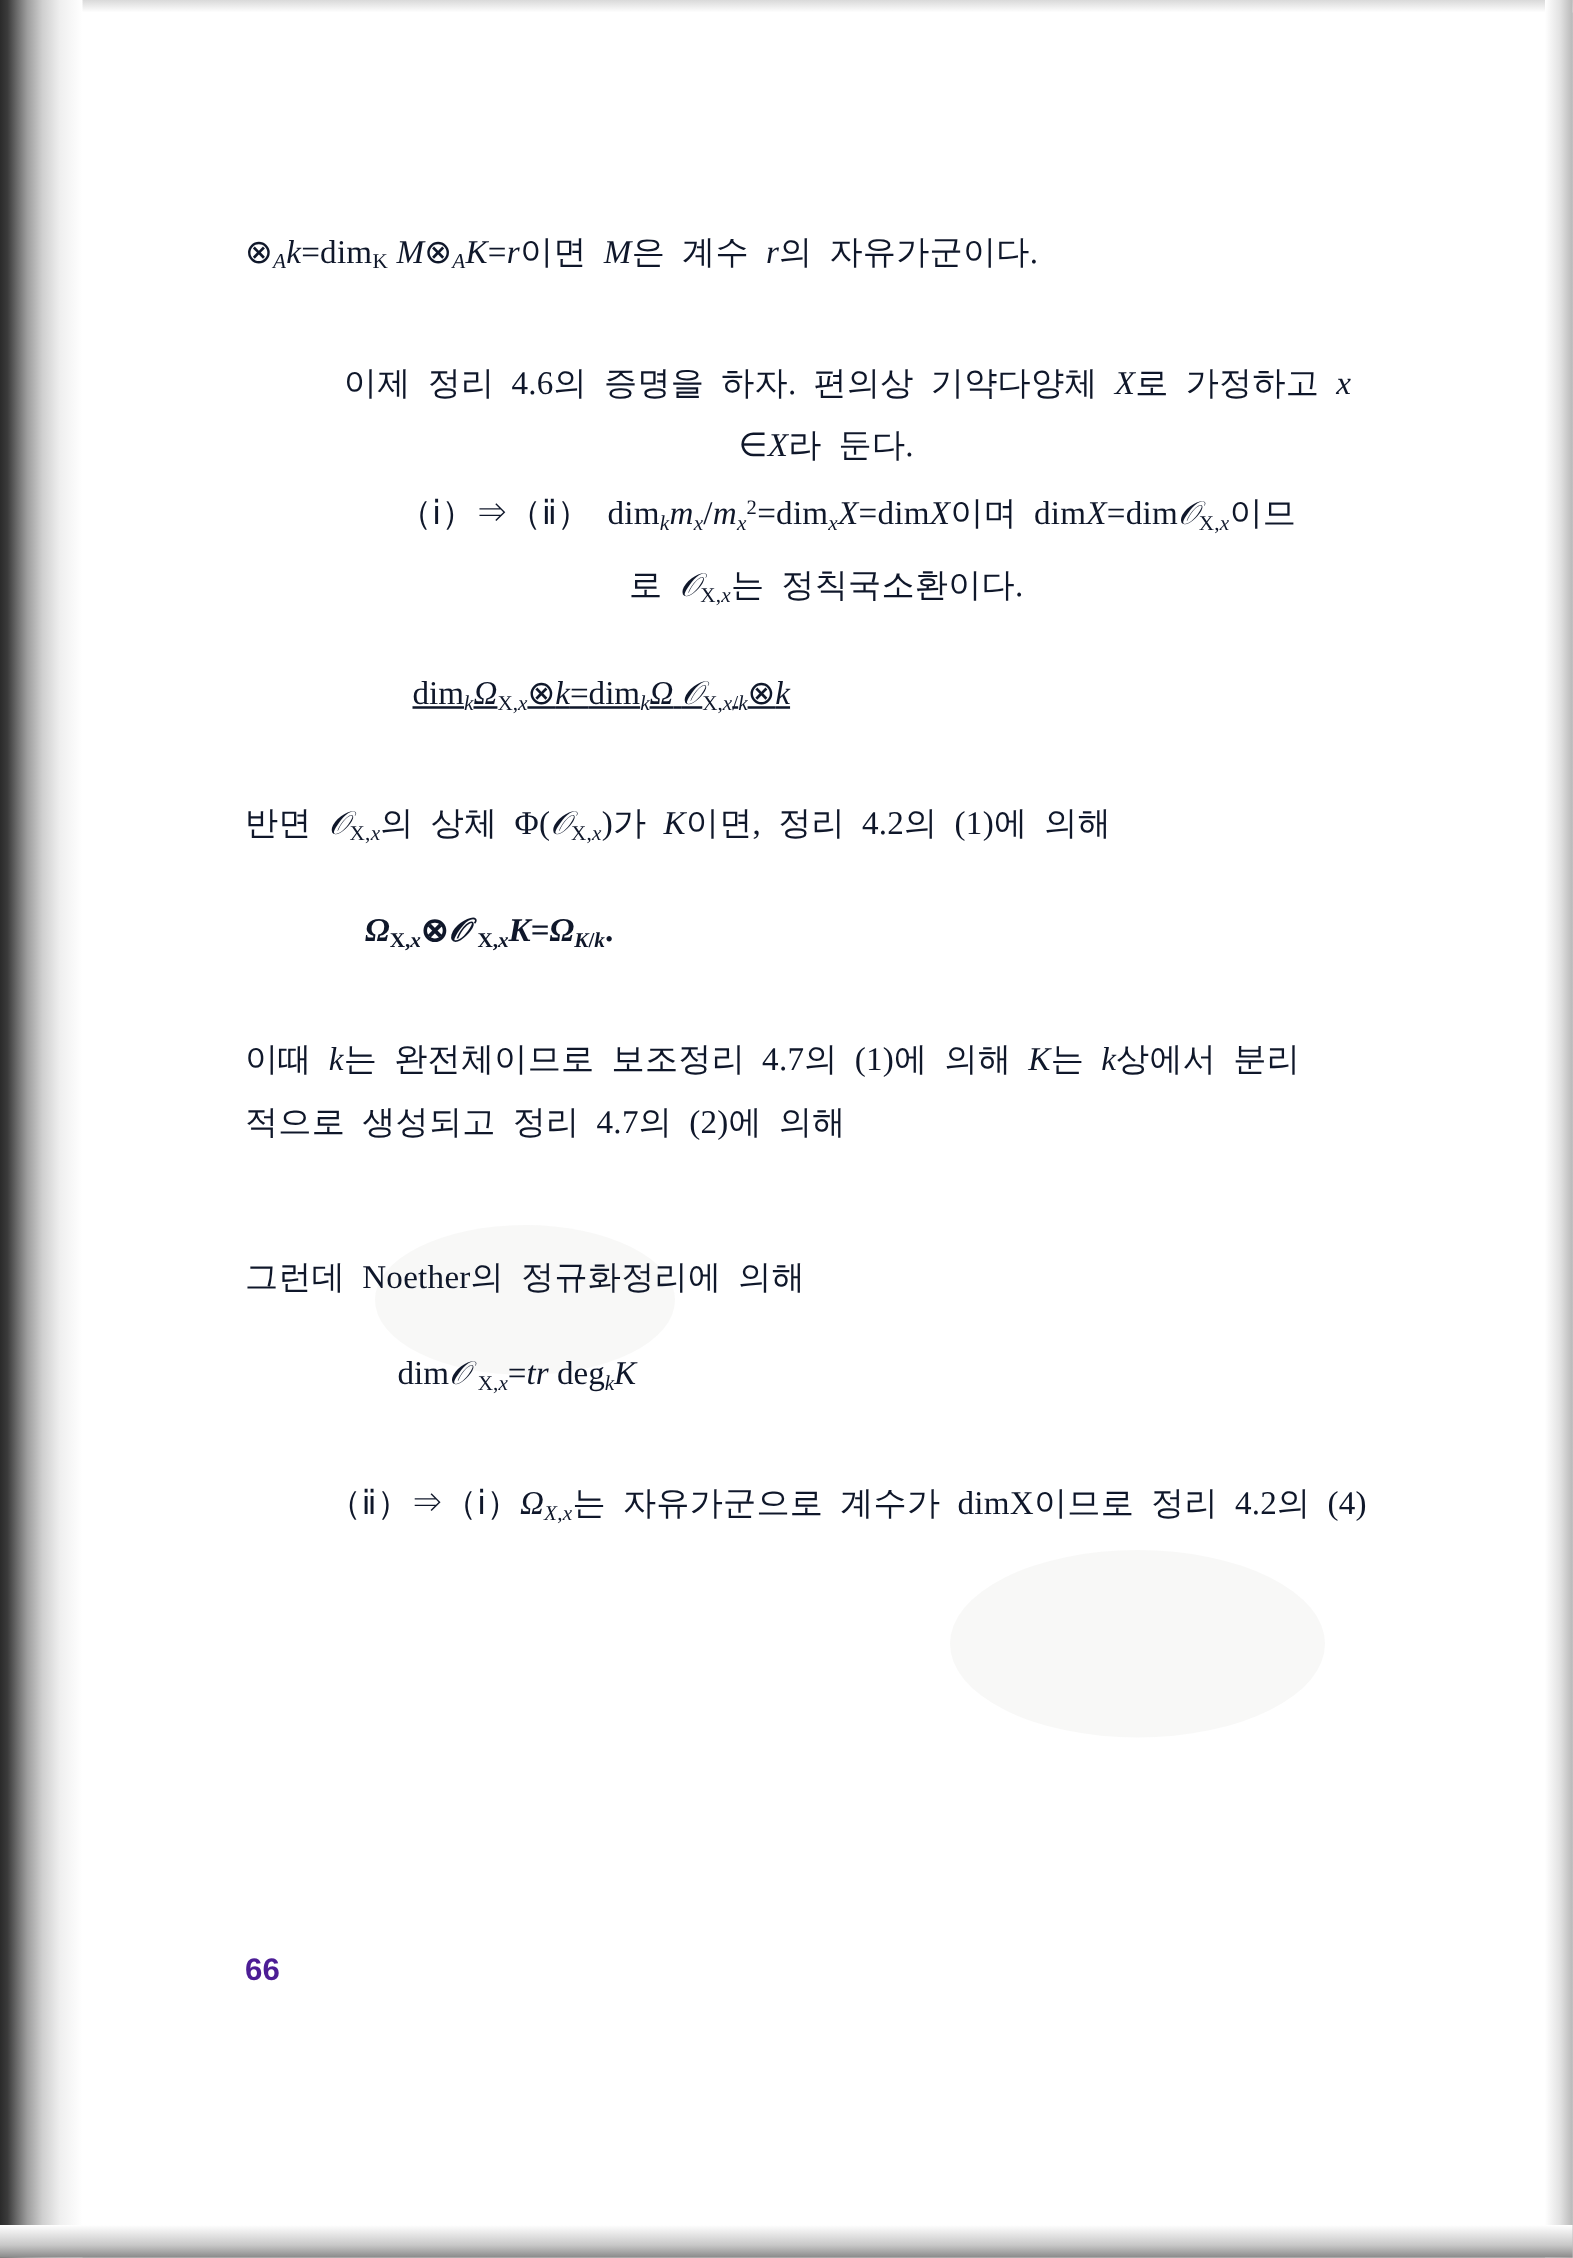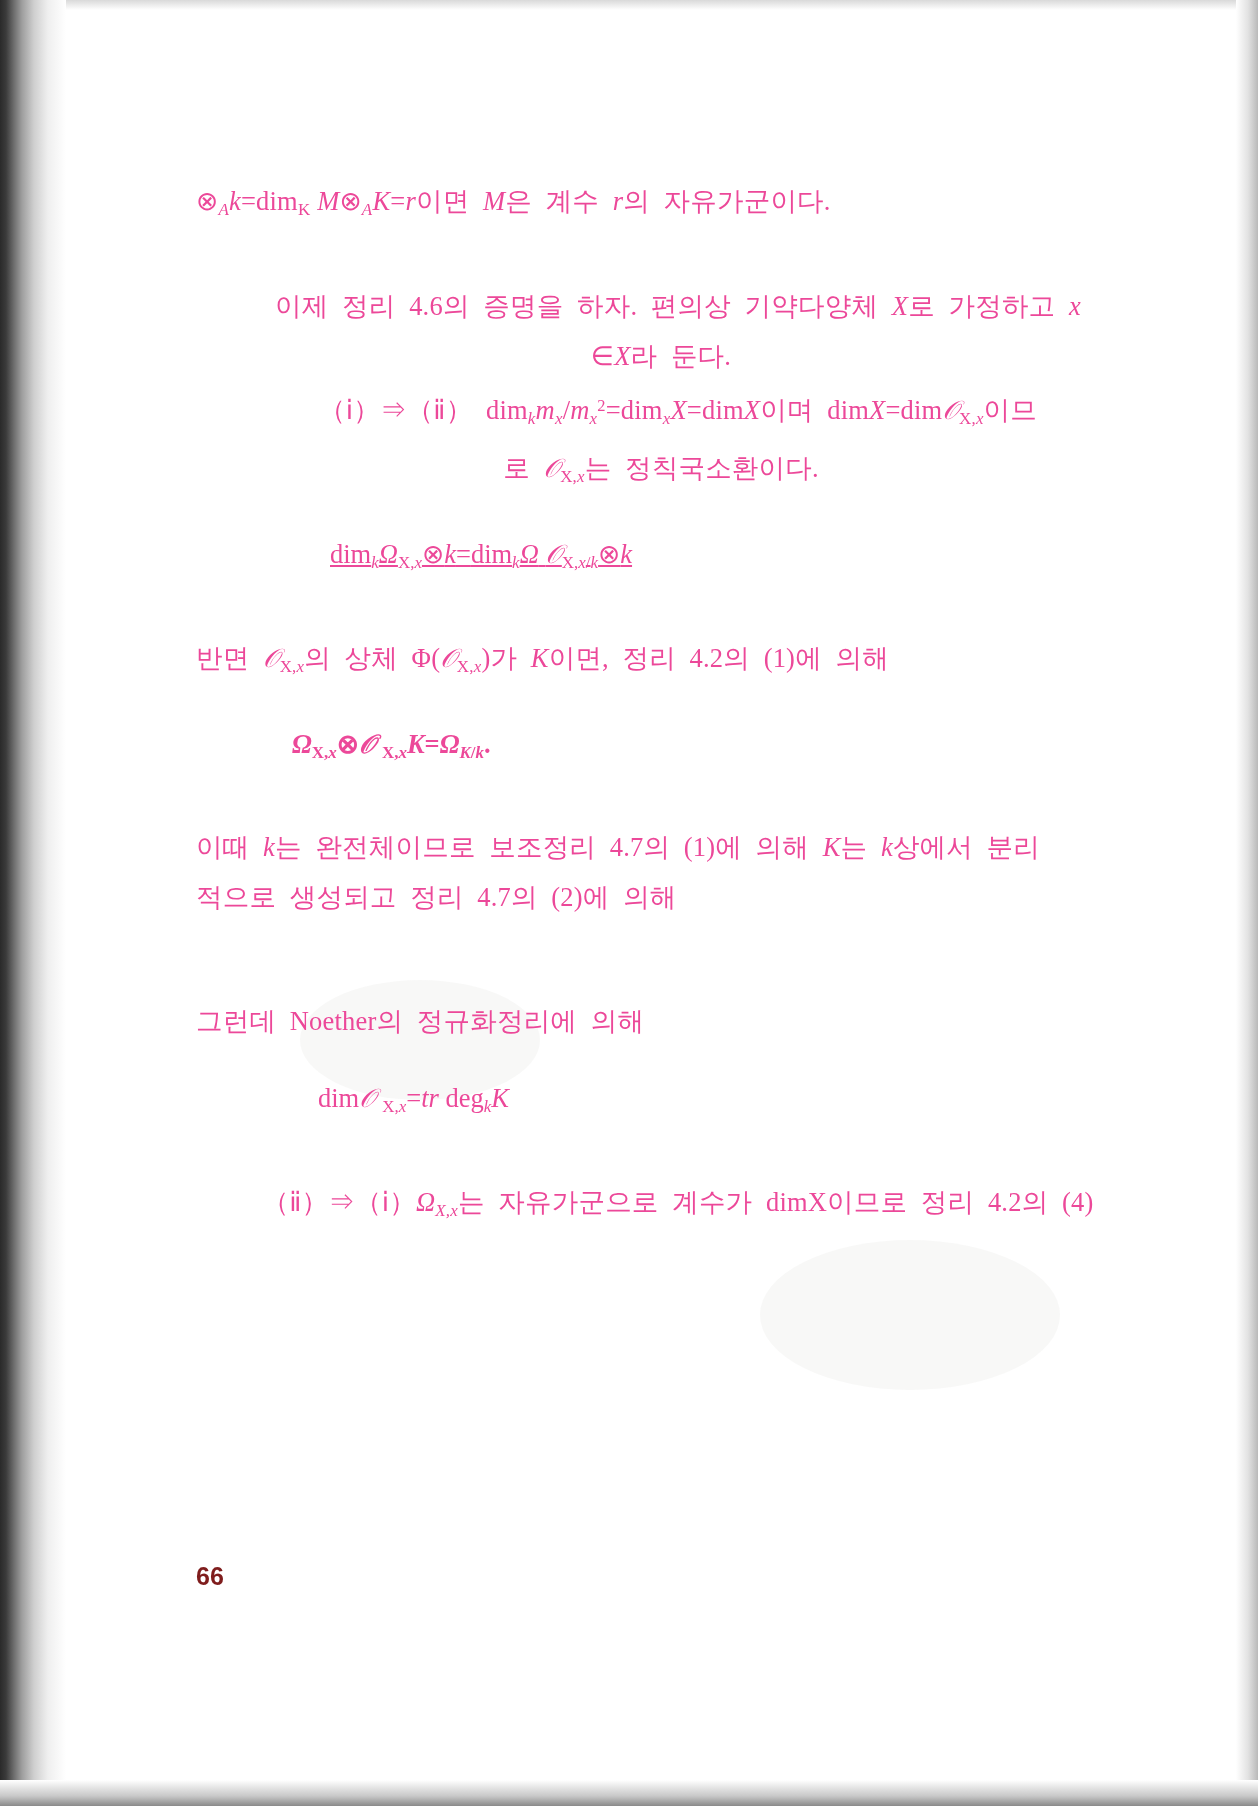--- a/index.html
+++ b/index.html
@@ -51,21 +51,21 @@
     width: 1258px; height: 10px;
     background: linear-gradient(to bottom, #d9d9d9 0px, #ffffff 10px);
   }
 
   
   #text-column {
     position: absolute;
     left: 196px;
     top: 176px;
     width: 930px;
-    color: #ec4899;
+    color: #0f172a;
   }
 
   .para {
     font-size: 26.5px;
     line-height: 50px;
     letter-spacing: 0.2px;
     margin: 0;
   }
   .para.indent { text-indent: 34px; text-align: center; }
   .gap-lg { height: 46px; }
@@ -100,21 +100,21 @@
   }
   .op { font-style: normal; }
 
   #page-number {
     position: absolute;
     left: 196px;
     top: 1562px;
     font-family: "Liberation Sans", sans-serif;
     font-weight: bold;
     font-size: 25px;
-    color: #7f1d1d;
+    color: #4c1d95;
   }
 
   
   .blotch {
     position: absolute;
     border-radius: 50%;
     background: #f2f2f0;
     opacity: 0.55;
     pointer-events: none;
   }

